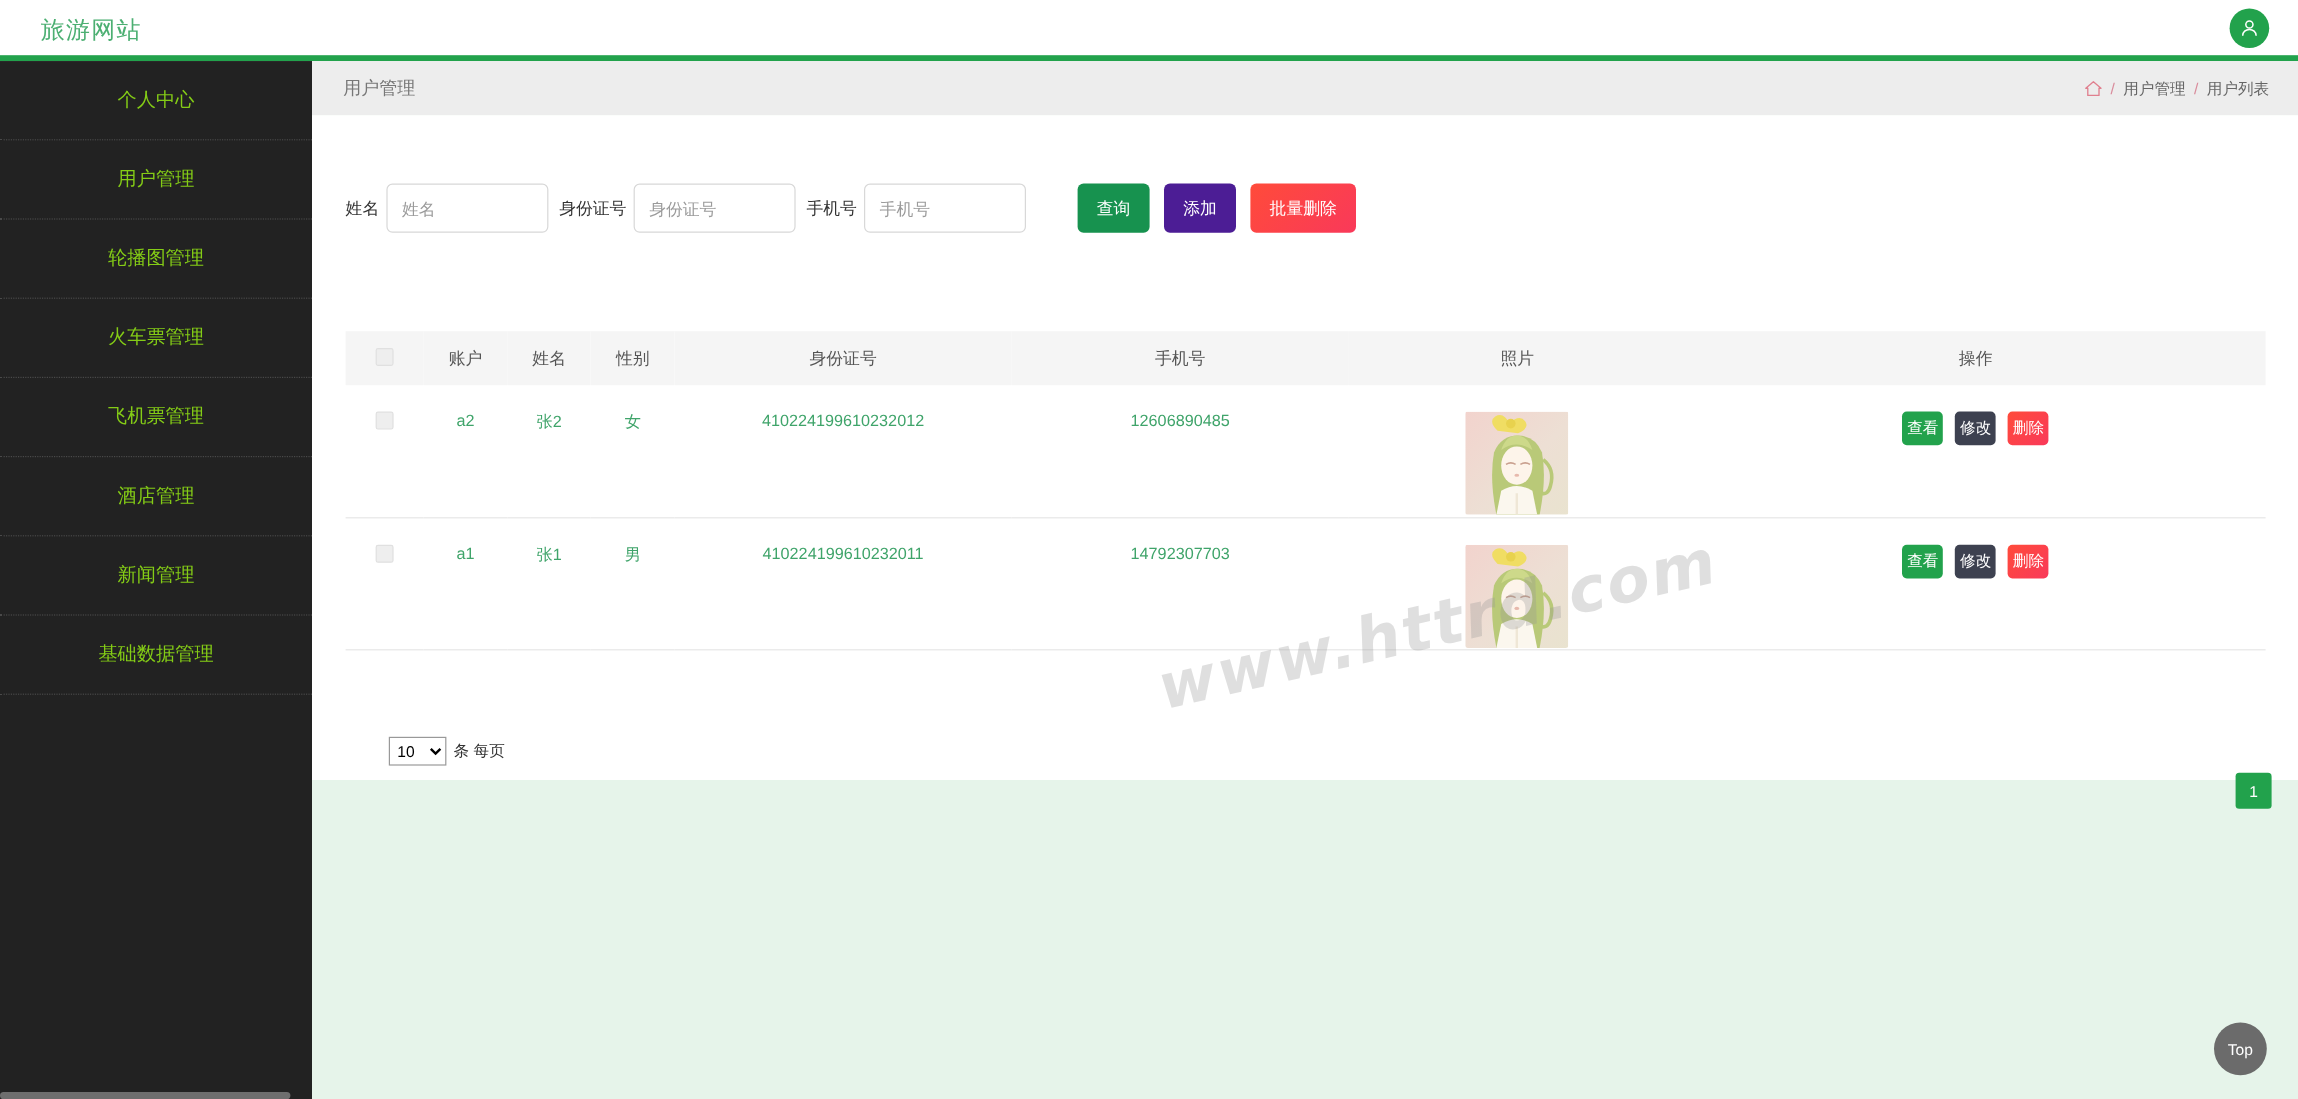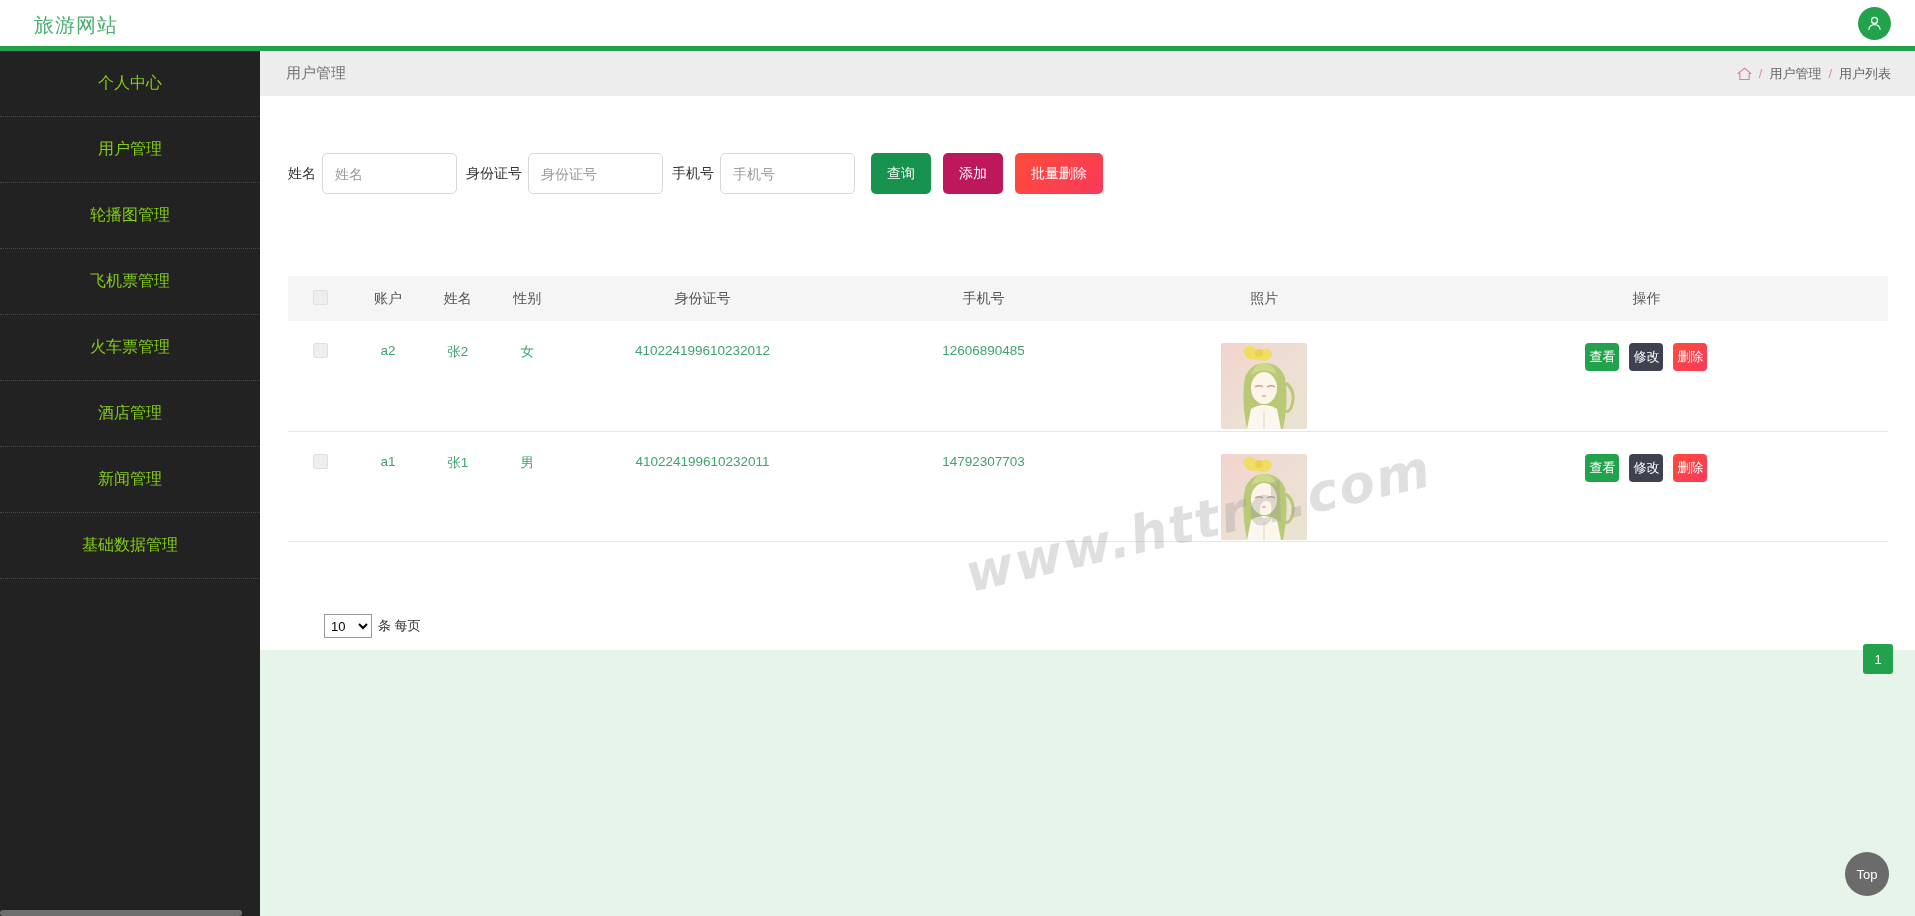--- a/index.html
+++ b/index.html
@@ -82,22 +82,22 @@
     border: 1px solid #d8d8d8; border-radius: 5px;
     font-size: 14px; color: #333333; outline: none;
     font-family: "Liberation Sans", sans-serif; background: #fff;
   }
   .field-input::placeholder { color: #9b9b9b; }
   .btn {
     height: 41px; padding: 0 16px; border: none; border-radius: 5px;
     font-size: 14px; color: #ffffff; cursor: pointer;
     font-family: "Liberation Sans", sans-serif;
   }
-  .btn-query { background: #17924f; margin-left: 7px; }
-  .btn-add { background: #be185d; margin-left: 12px; }
+  .btn-query { background: #17924f; margin-left: 34px; }
+  .btn-add { background: #4c1d95; margin-left: 12px; }
   .btn-batch-del {
     background: linear-gradient(135deg, #ff4b3a 0%, #f9395a 100%);
     margin-left: 12px;
   }
 
   
   .table-wrap { position: absolute; left: 28px; top: 180px; width: 1600px; }
   table { width: 100%; border-collapse: collapse; table-layout: fixed; }
   thead tr { background: #f5f5f5; height: 45px; }
   thead th {
@@ -192,24 +192,24 @@
     <div class="menu-item active">
       <span>个人中心</span>
     </div>
     <div class="menu-item">
       <span>用户管理</span>
     </div>
     <div class="menu-item">
       <span>轮播图管理</span>
     </div>
     <div class="menu-item">
+      <span>火车票管理</span>
+    </div>
+    <div class="menu-item">
       <span>飞机票管理</span>
-    </div>
-    <div class="menu-item">
-      <span>火车票管理</span>
     </div>
     <div class="menu-item">
       <span>酒店管理</span>
     </div>
     <div class="menu-item">
       <span>新闻管理</span>
     </div>
     <div class="menu-item">
       <span>基础数据管理</span>
     </div>

